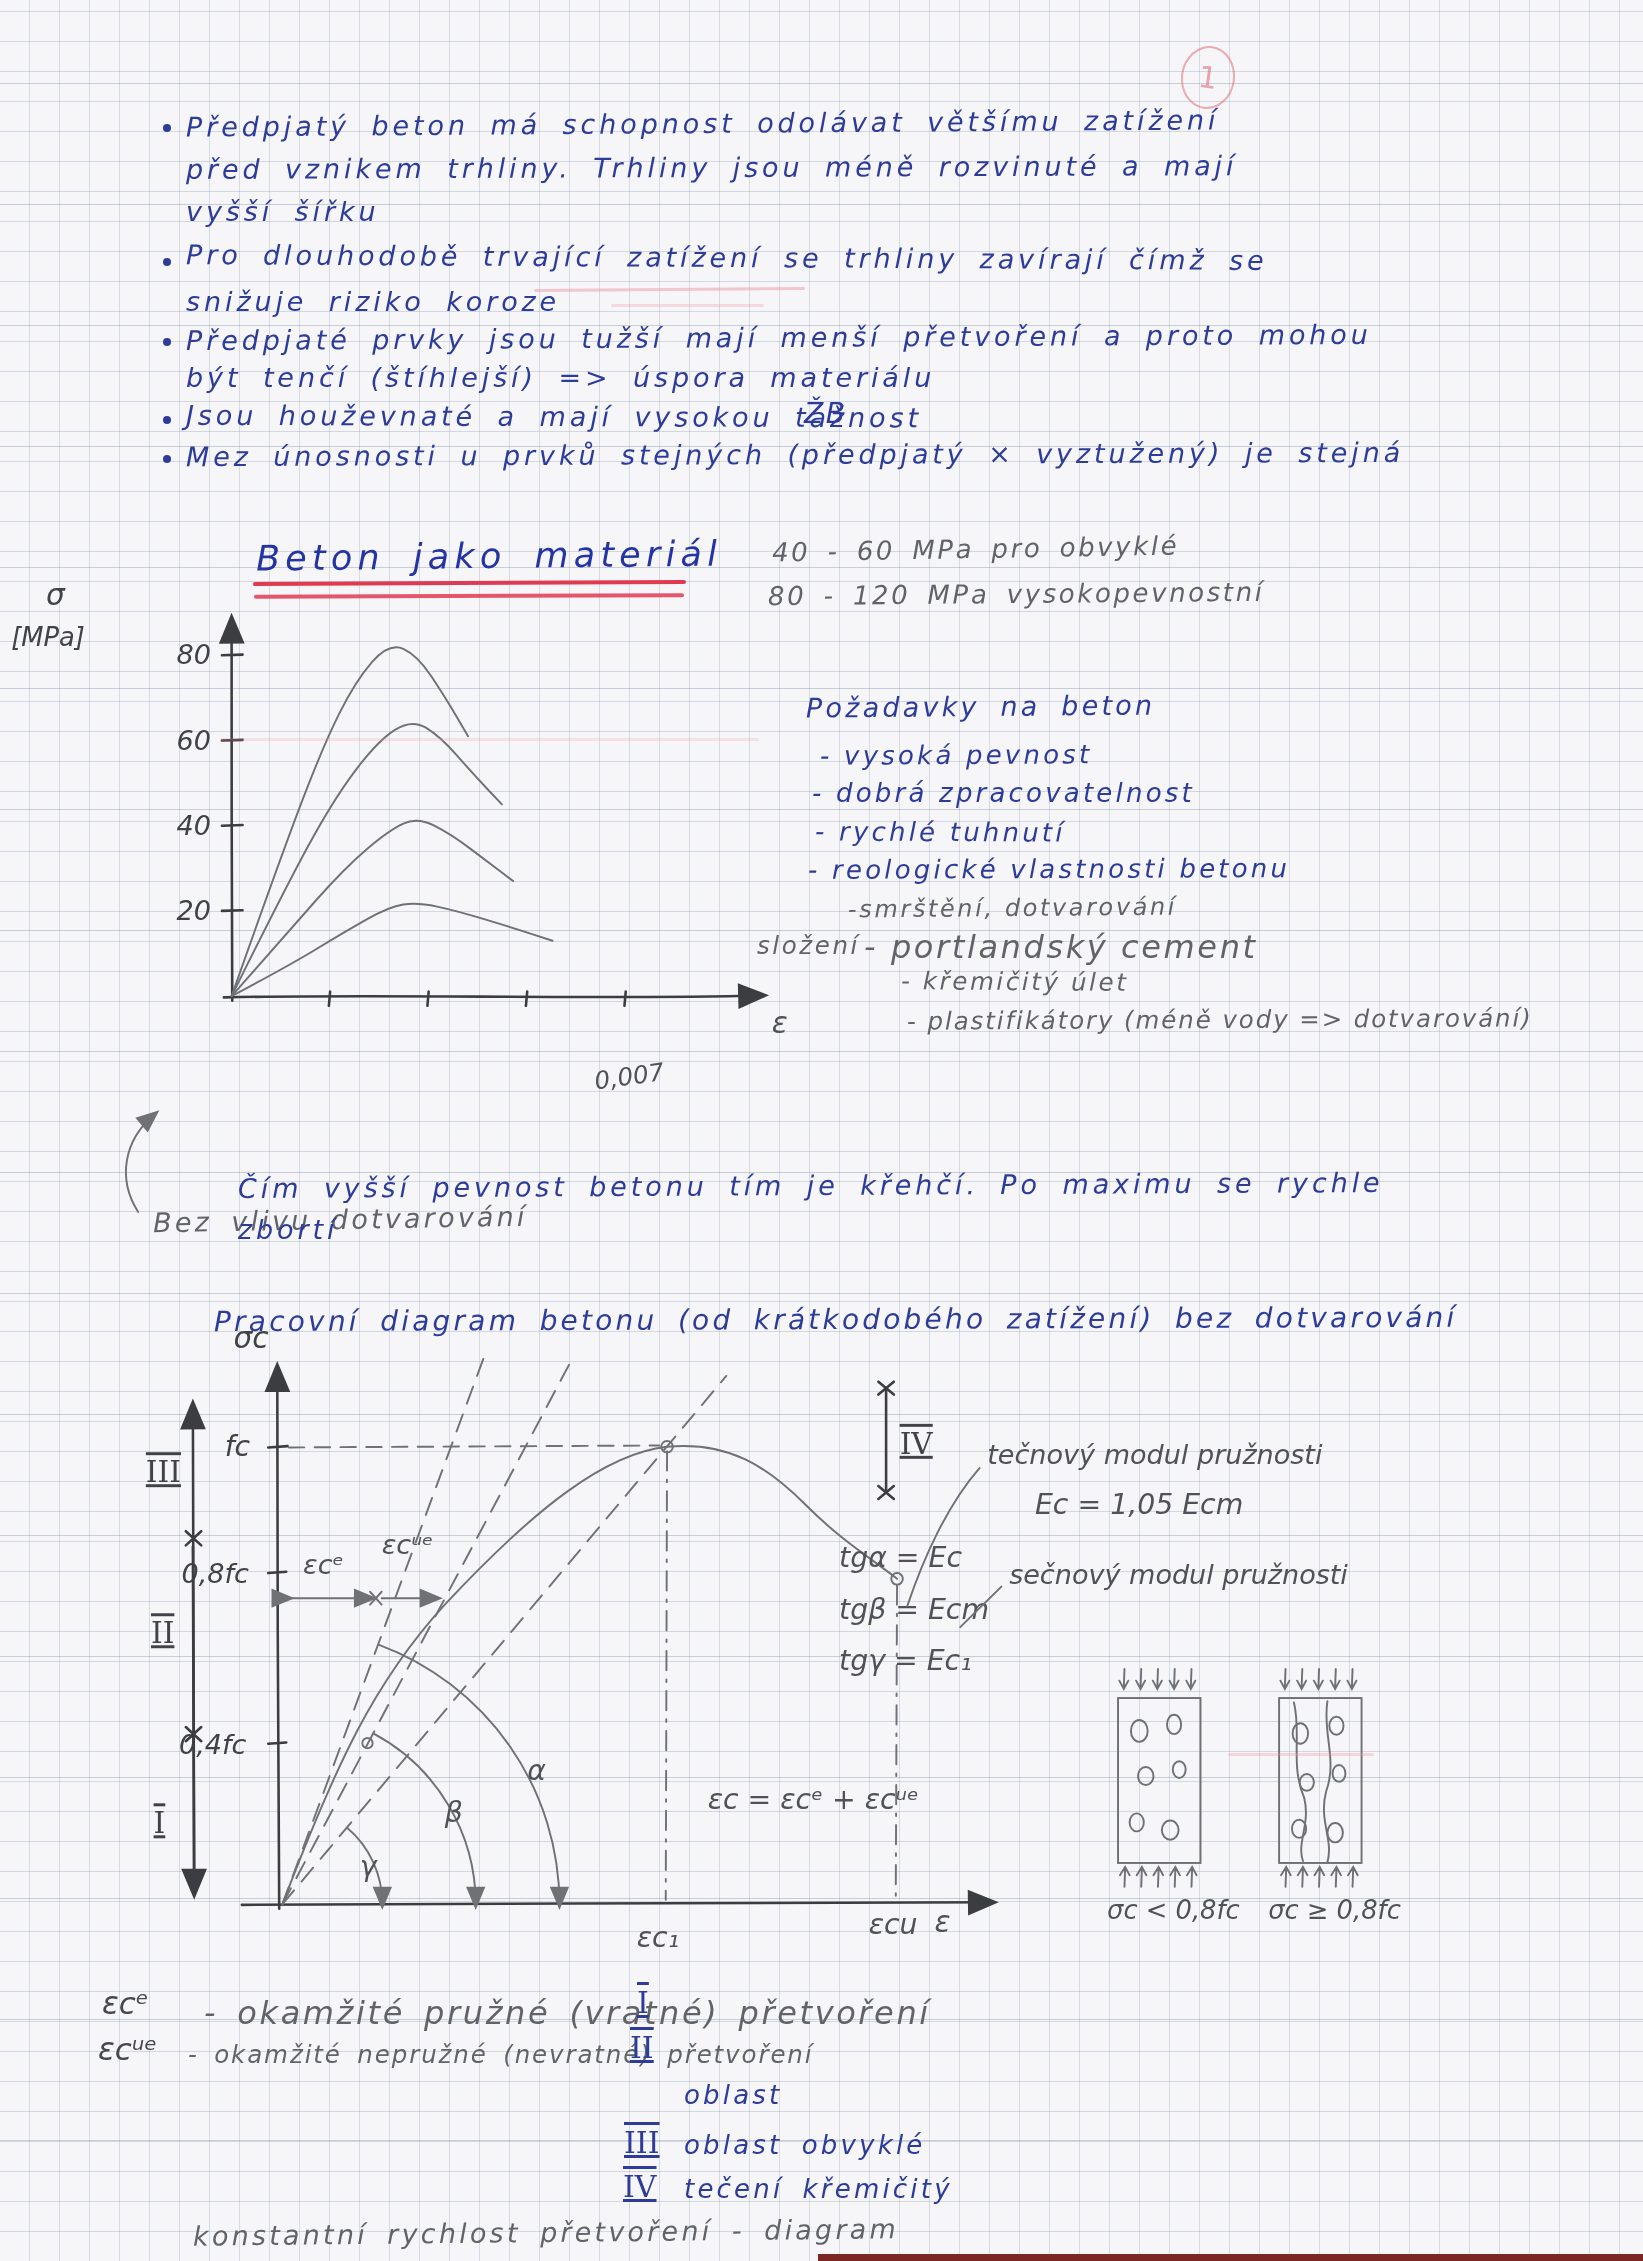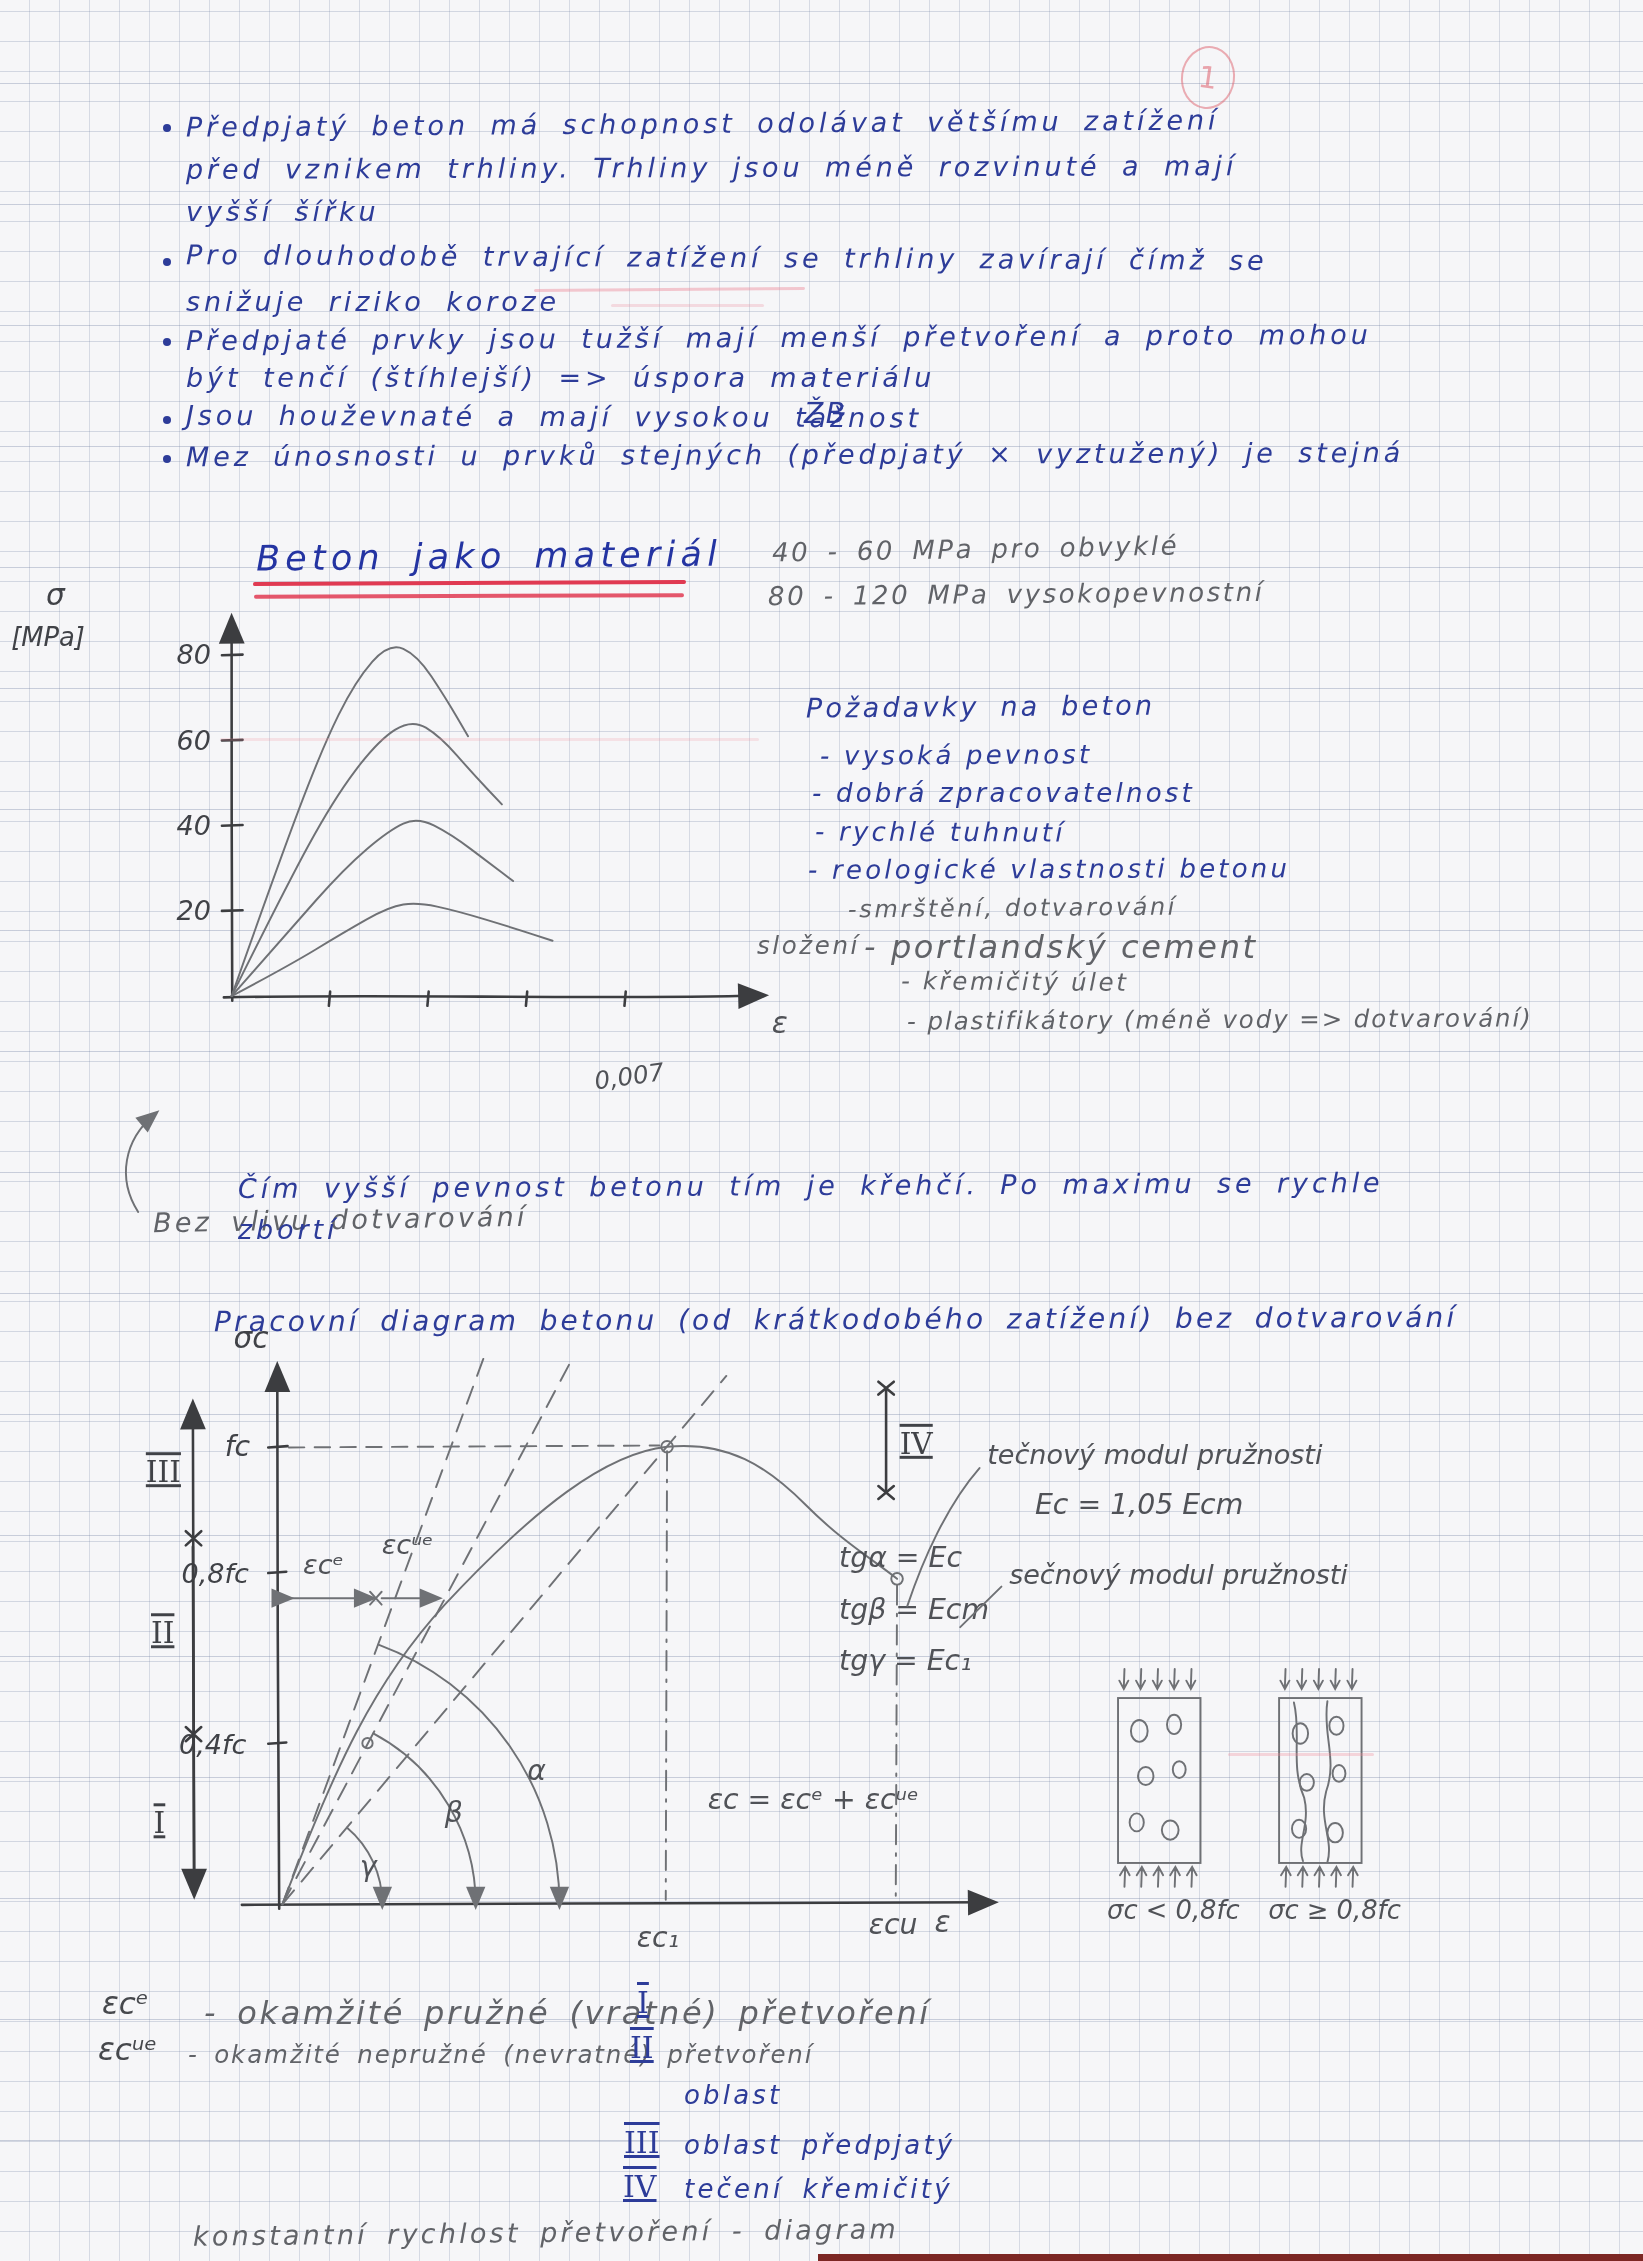--- a/index.html
+++ b/index.html
@@ -247,21 +247,21 @@
   <div class="hand pencil" style="left:204px;top:1994px;font-size:32px;letter-spacing:2.6px;word-spacing:6.4px">- okamžité pružné (vratné) přetvoření</div>
   <div class="hand pencil-dark" style="left:98px;top:2031px;font-size:31px;font-style:italic">εcᵘᵉ</div>
   <div class="hand pencil" style="left:188px;top:2040px;font-size:24.5px;letter-spacing:1.9px;word-spacing:5.8px">- okamžité nepružné (nevratné) přetvoření</div>
 
   <div class="hand ink roman" style="left:637px;top:1985px;font-size:30px">I</div>
 
   <div class="hand ink roman" style="left:630px;top:2030px;font-size:30px">II</div>
   <div class="hand ink" style="left:684px;top:2080px;font-size:26px;letter-spacing:3.2px">oblast</div>
 
   <div class="hand ink roman" style="left:624px;top:2125px;font-size:30px">III</div>
-  <div class="hand ink" style="left:684px;top:2130px;font-size:26px;letter-spacing:3.2px;word-spacing:7.7px">oblast předpjatý</div>
+  <div class="hand ink" style="left:684px;top:2130px;font-size:26px;letter-spacing:3.2px;word-spacing:7.7px">oblast obvyklé</div>
 
   <div class="hand ink roman" style="left:623px;top:2169px;font-size:30px">IV</div>
   <div class="hand ink" style="left:684px;top:2174px;font-size:26px;letter-spacing:3.2px;word-spacing:7.7px">tečení křemičitý</div>
 
   <div class="hand pencil" style="left:193px;top:2217px;font-size:27px;letter-spacing:3.2px;word-spacing:7.7px;transform:rotate(-0.6deg)">konstantní rychlost přetvoření - diagram</div>
 
   <div class="scan-edge" style="left:818px;top:2254px;width:825px;height:7px"></div>
 </div>
 
 

